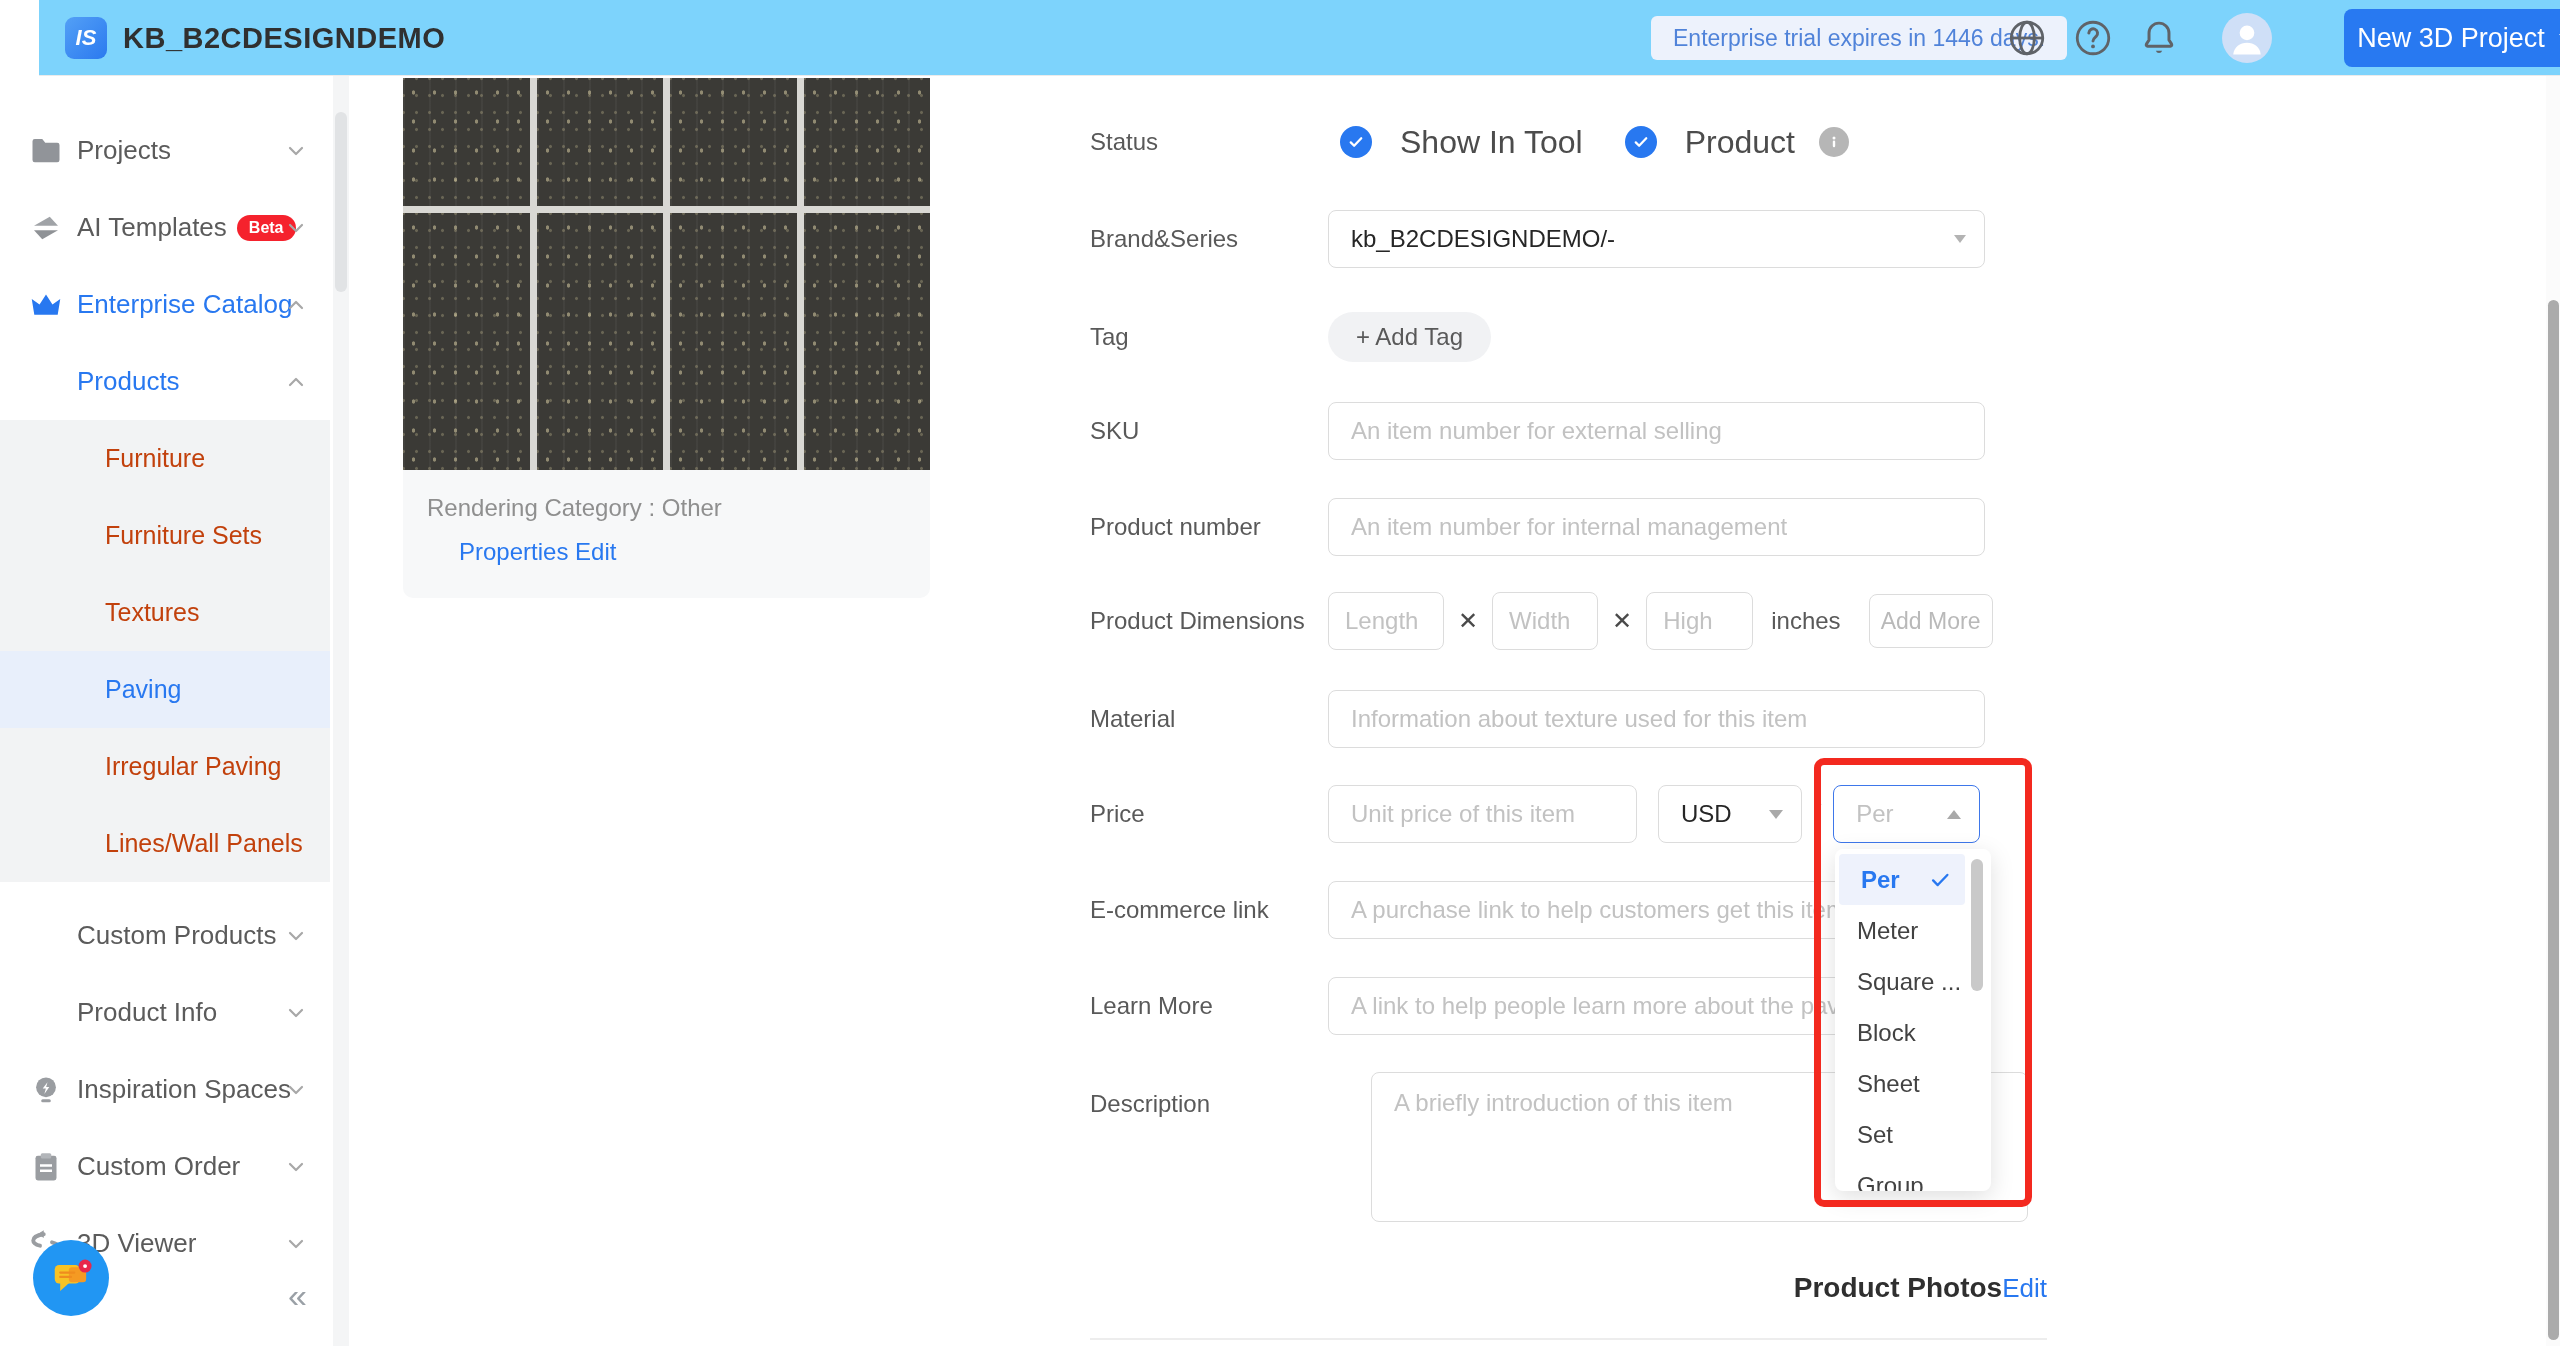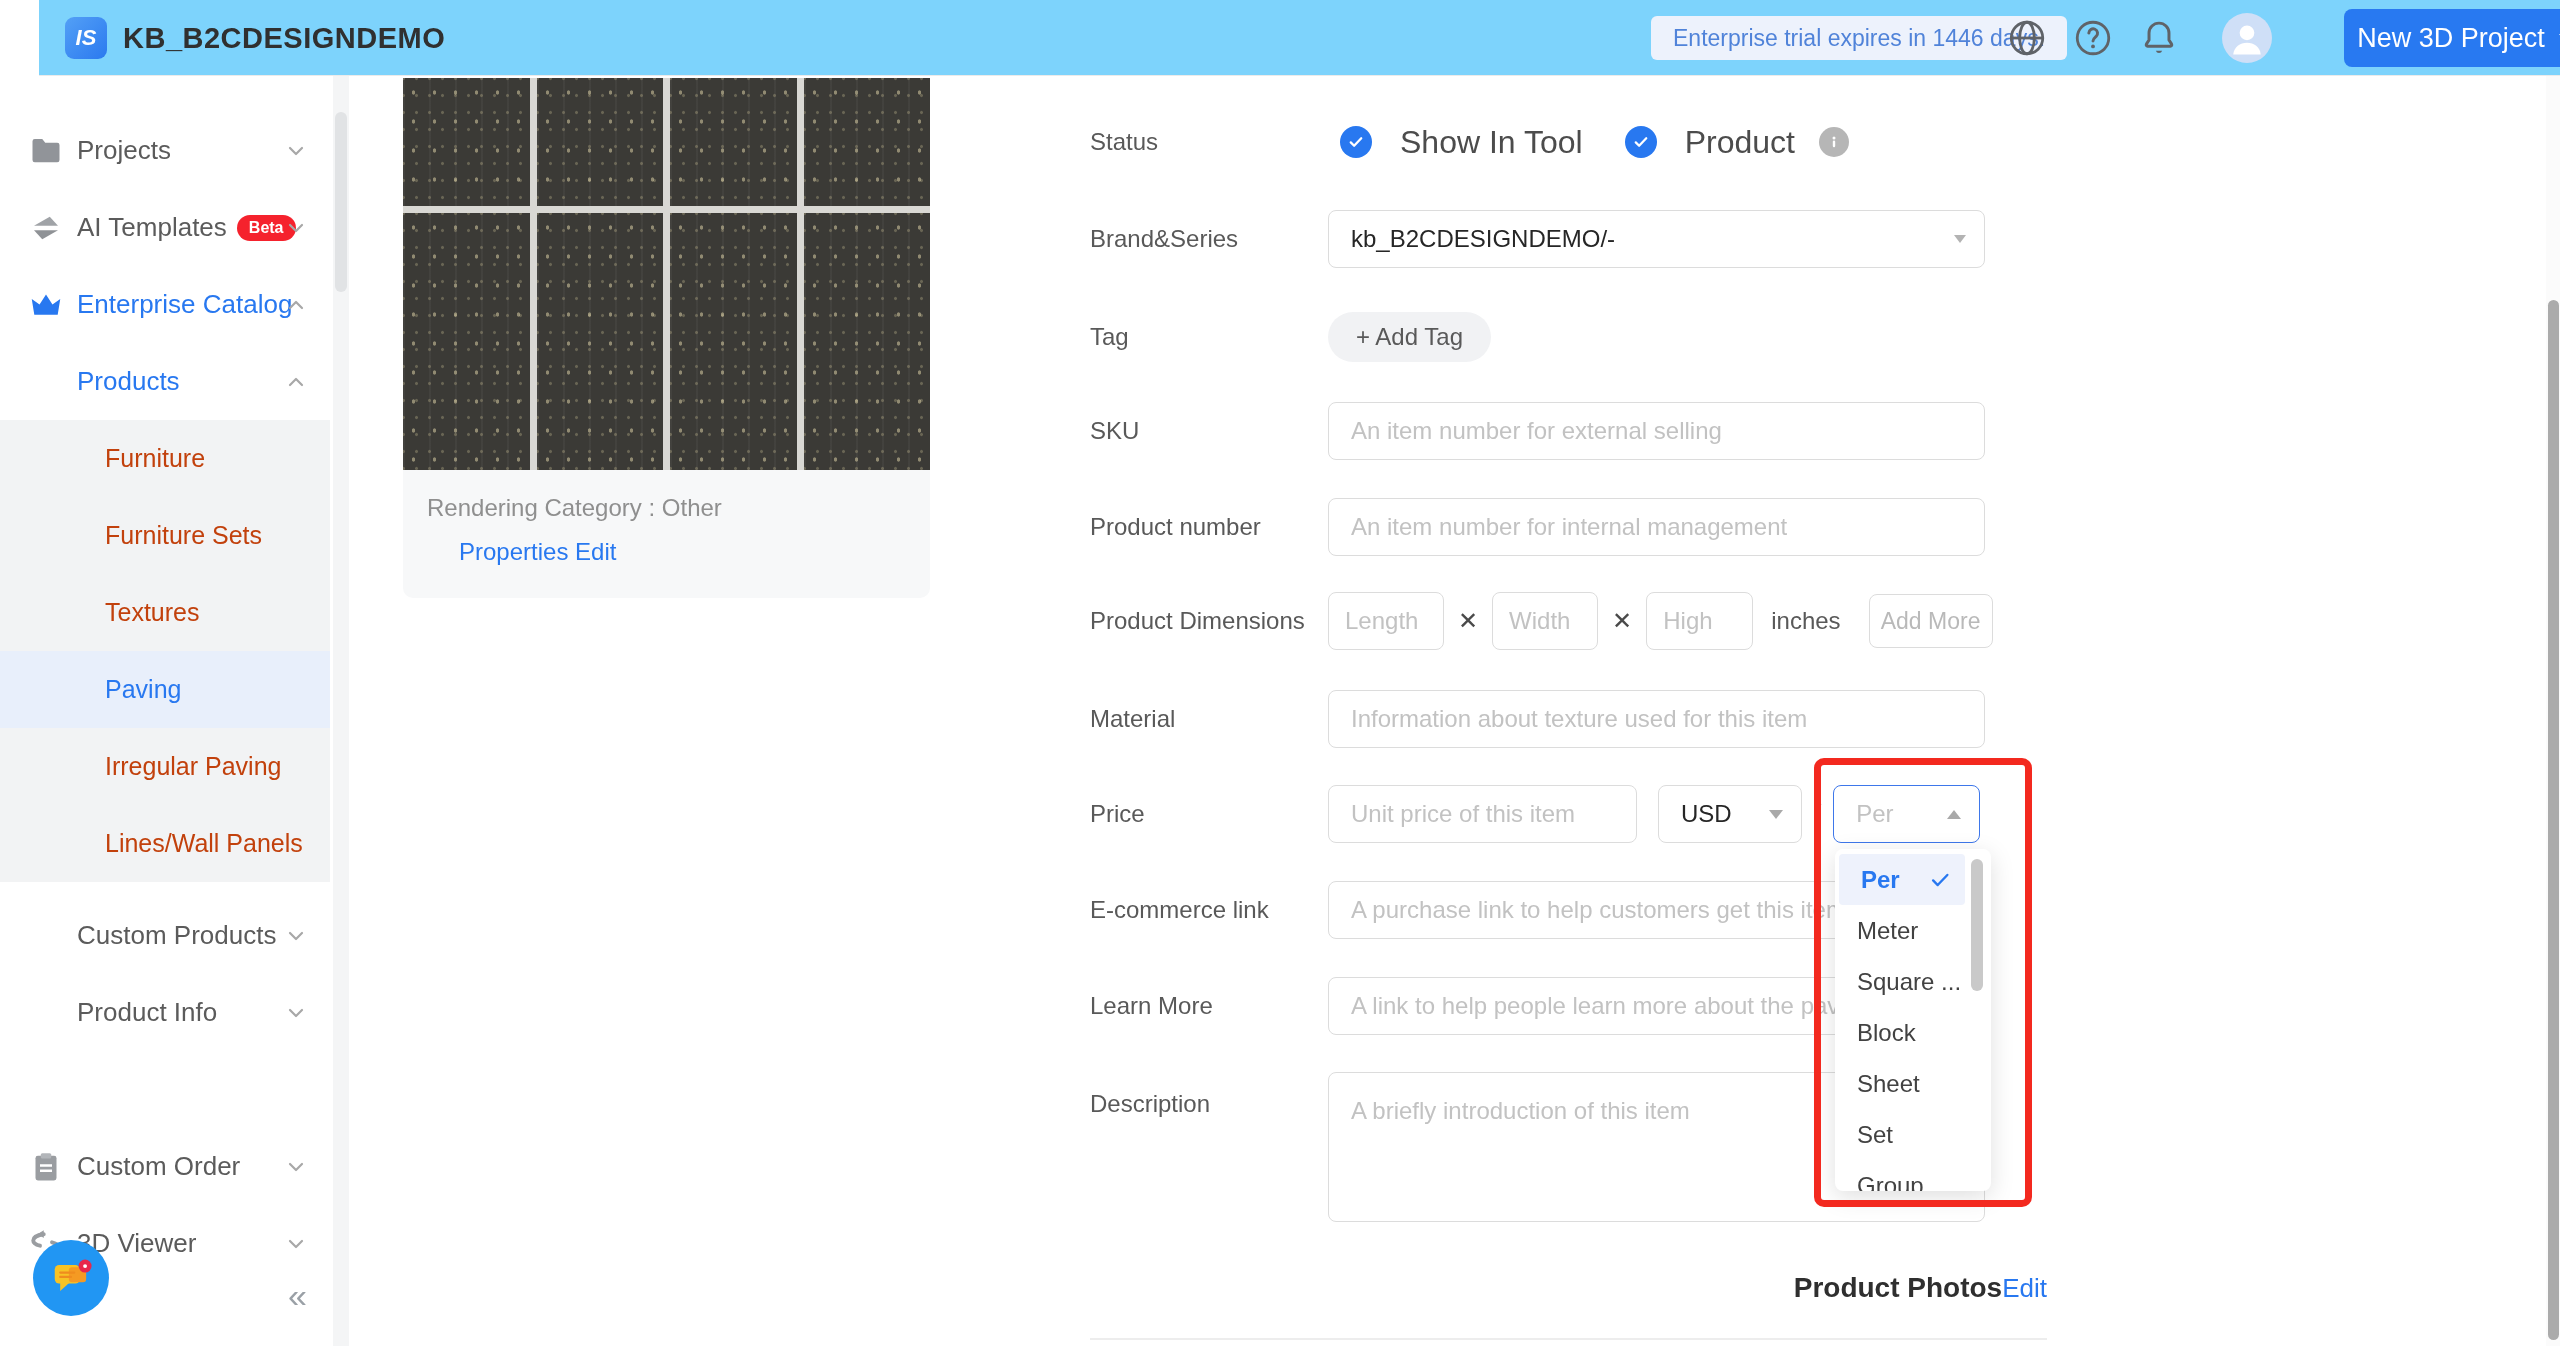--- a/index.html
+++ b/index.html
@@ -80,21 +80,21 @@
                border-top:9px solid #a9a9a9; position:absolute; right:18px; }
   .sel-caret.up { border-top:none; border-bottom:9px solid #a9a9a9; }
   .tag-pill { height:50px; border-radius:25px; background:#f1f2f4; color:#595959; font-size:24px;
               display:flex; align-items:center; padding:0 28px; cursor:pointer; }
   .dim-inp { width:116px; padding:0 16px; }
   .dim-sep { font-size:24px; color:#4a4a4a; margin:0 14px; }
   .unit-txt { font-size:24px; color:#595959; margin-left:18px; }
   .add-more { height:54px; width:124px; border:1.5px solid #dcdcdc; border-radius:8px; background:#fff;
               color:#b9b9b9; font-size:23px; margin-left:28px; cursor:pointer; font-family:"Liberation Sans",sans-serif; }
   .desc-area { width:657px; height:150px; border:1.5px solid #dcdcdc; border-radius:8px; resize:none;
-               padding:24px 22px; font-size:24px; outline:none; font-family:"Liberation Sans",sans-serif; }
+               padding:16px 22px; font-size:24px; outline:none; font-family:"Liberation Sans",sans-serif;margin-left:43px; }
   .photos-row { position:absolute; left:1090px; top:1272px; width:957px; display:flex;
                 justify-content:flex-end; align-items:center; }
   .photos-title { font-size:28px; font-weight:bold; color:#2f2f2f; }
   .photos-edit { font-size:26px; color:#2878f0; cursor:pointer; }
   .divider { position:absolute; left:1090px; top:1338px; width:957px; height:2px; background:#ededed; }
 
   
   .per-select { border:1.6px solid #3e77ea; width:147px; color:#c2c2c2; }
   .dropdown-panel { position:absolute; left:1835px; top:849px; width:156px; height:342px; background:#fff;
                     border-radius:8px; box-shadow:0 6px 24px rgba(0,0,0,.13); z-index:30; padding-top:5px; overflow:hidden; }
@@ -260,20 +260,37 @@
     <span class="s-label-wrap">
         <span>Product Info</span>
       </span>
     <span class="s-chev">
       <svg width="24" height="24" viewBox="0 0 24 24">
           <path d="M6 9l6 6 6-6" fill="none" stroke="#a8a8a8" stroke-width="2.2" stroke-linecap="round" stroke-linejoin="round"></path>
         </svg>
       </span>
   </div>
 
+  <div class="s-item" style="top:975px">
+    <span class="s-icon">
+      <svg viewBox="0 0 24 24" width="36" height="36">
+          <circle cx="12" cy="10.2" r="6.6" fill="#9a9da1"></circle>
+        <path d="M13 6.8l-3.2 4.2h2.1l-1 3.6 3.3-4.6h-2.1z" fill="#fff"></path>
+        <path d="M9.8 19.2h4.4" stroke="#9a9da1" stroke-width="2" stroke-linecap="round"></path>
+        </svg>
+    </span>
+    <span class="s-label-wrap">
+        <span>Inspiration Spaces</span>
+      </span>
+    <span class="s-chev">
+      <svg width="24" height="24" viewBox="0 0 24 24">
+          <path d="M6 9l6 6 6-6" fill="none" stroke="#a8a8a8" stroke-width="2.2" stroke-linecap="round" stroke-linejoin="round"></path>
+        </svg>
+      </span>
+  </div>
 
   <div class="s-item" style="top:1052px">
     <span class="s-icon">
       <svg viewBox="0 0 24 24" width="36" height="36">
           <rect x="5" y="4.5" width="14" height="16.5" rx="1.6" fill="#9a9da1"></rect>
         <rect x="8.5" y="2.8" width="7" height="3.6" rx="1" fill="#b2b5b9"></rect>
         <path d="M8 11h8M8 14.5h8" stroke="#fff" stroke-width="1.7"></path>
         </svg>
     </span>
     <span class="s-label-wrap">

